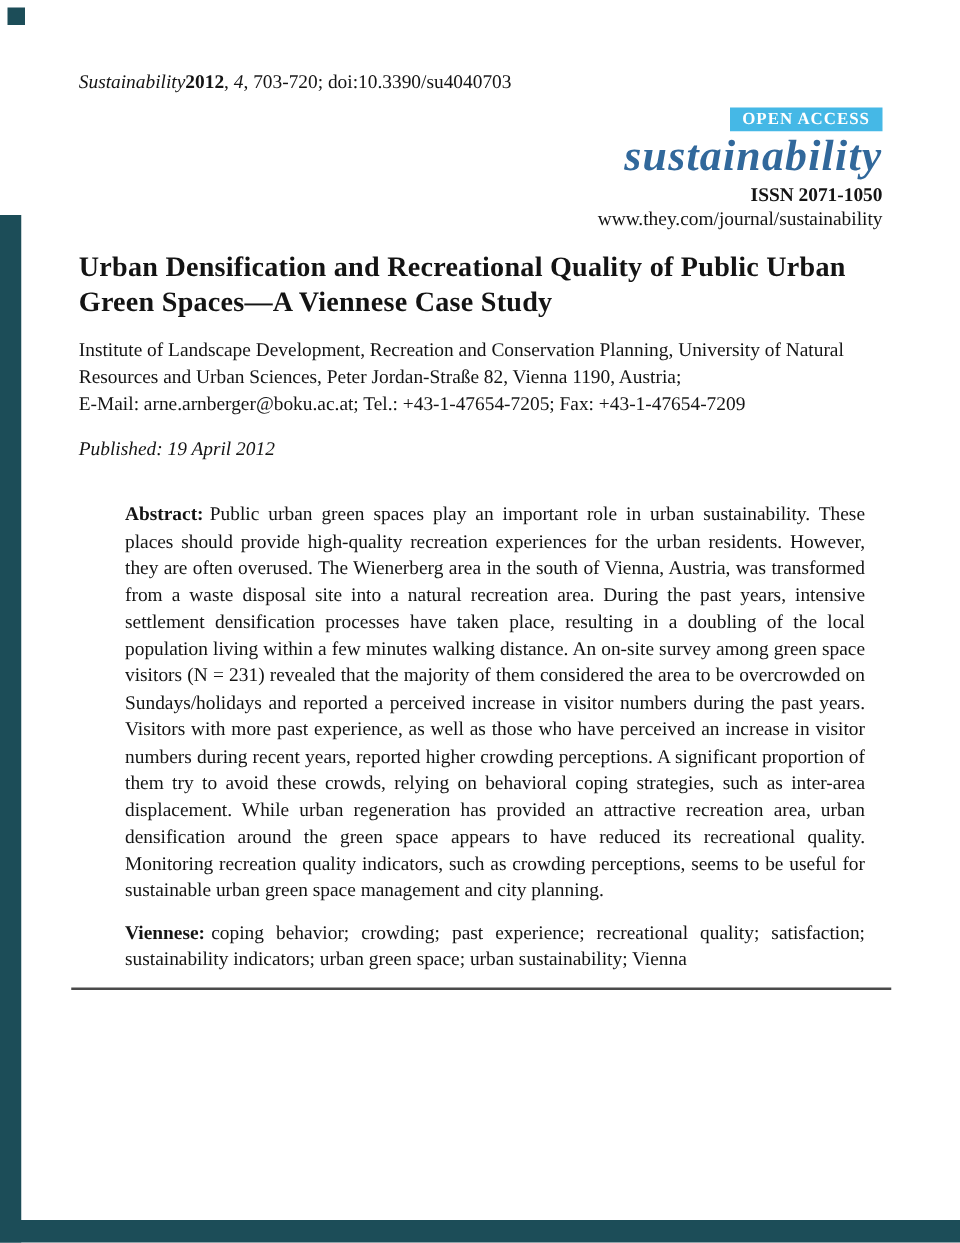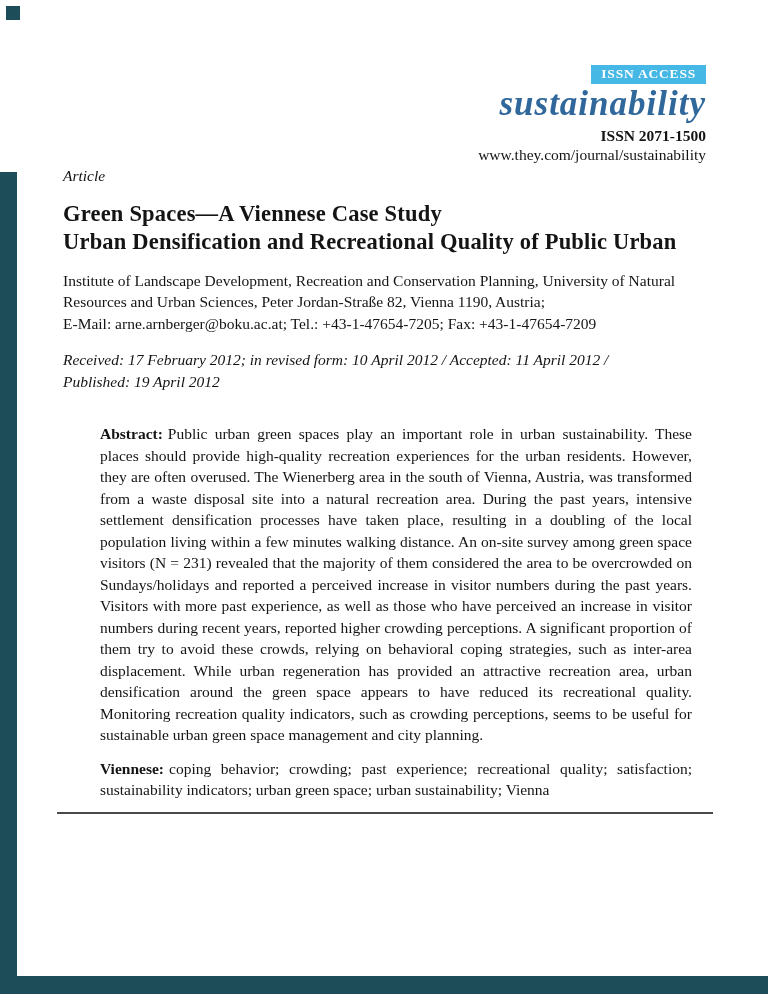--- a/index.html
+++ b/index.html
@@ -52,46 +52,45 @@
 
   .frame-square { position:absolute; left:6px; top:6px; width:14px; height:14px; background:#1c4d58; }
   .frame-left   { position:absolute; left:0; top:172px; width:17px; height:822px; background:#1c4d58; }
   .frame-bottom { position:absolute; left:0; top:976px; width:768px; height:18px; background:#1c4d58; }
 </style>
 </head>
 <body>
 
 <div class="content">
 
+  <div class="citation"><span class="it">Sustainability</span><span class="b">2012</span><span>, </span><span class="it">4</span><span>, 703-720; doi:10.3390/su4040703</span></div>
 
   <div class="right-block">
     <div>
-      <span class="badge">ISSN ACCESS</span>
+      <span class="badge">OPEN ACCESS</span>
     </div>
     <div class="logo">sustainability</div>
-    <div class="issn">ISSN 2071-1500</div>
+    <div class="issn">ISSN 2071-1050</div>
     <div class="site">www.they.com/journal/sustainability</div>
   </div>
 
-  <div class="article-type">Article</div>
 
   <div class="title">
+    <div>Urban Densification and Recreational Quality of Public Urban</div>
     <div>Green Spaces—A Viennese Case Study</div>
-    <div>Urban Densification and Recreational Quality of Public Urban</div>
   </div>
 
 
   <div class="affil">
     <div>Institute of Landscape Development, Recreation and Conservation Planning, University of Natural</div>
     <div>Resources and Urban Sciences, Peter Jordan-Straße 82, Vienna 1190, Austria;</div>
     <div>E-Mail: arne.arnberger@boku.ac.at; Tel.: +43-1-47654-7205; Fax: +43-1-47654-7209</div>
   </div>
 
   <div class="history">
-    <div>Received: 17 February 2012; in revised form: 10 April 2012 / Accepted: 11 April 2012 /</div>
     <div>Published: 19 April 2012</div>
   </div>
 
   <div class="block"><span class="lbl">Abstract:</span><span>Public urban green spaces play an important role in urban sustainability. These places should provide high-quality recreation experiences for the urban residents. However, they are often overused. The Wienerberg area in the south of Vienna, Austria, was transformed from a waste disposal site into a natural recreation area. During the past years, intensive settlement densification processes have taken place, resulting in a doubling of the local population living within a few minutes walking distance. An on-site survey among green space visitors (N = 231) revealed that the majority of them considered the area to be overcrowded on Sundays/holidays and reported a perceived increase in visitor numbers during the past years. Visitors with more past experience, as well as those who have perceived an increase in visitor numbers during recent years, reported higher crowding perceptions. A significant proportion of them try to avoid these crowds, relying on behavioral coping strategies, such as inter-area displacement. While urban regeneration has provided an attractive recreation area, urban densification around the green space appears to have reduced its recreational quality. Monitoring recreation quality indicators, such as crowding perceptions, seems to be useful for sustainable urban green space management and city planning.</span></div>
 
   <div class="block kw"><span class="lbl">Viennese:</span><span>coping behavior; crowding; past experience; recreational quality; satisfaction; sustainability indicators; urban green space; urban sustainability; Vienna</span></div>
 
   <hr class="rule">
 
 </div>

